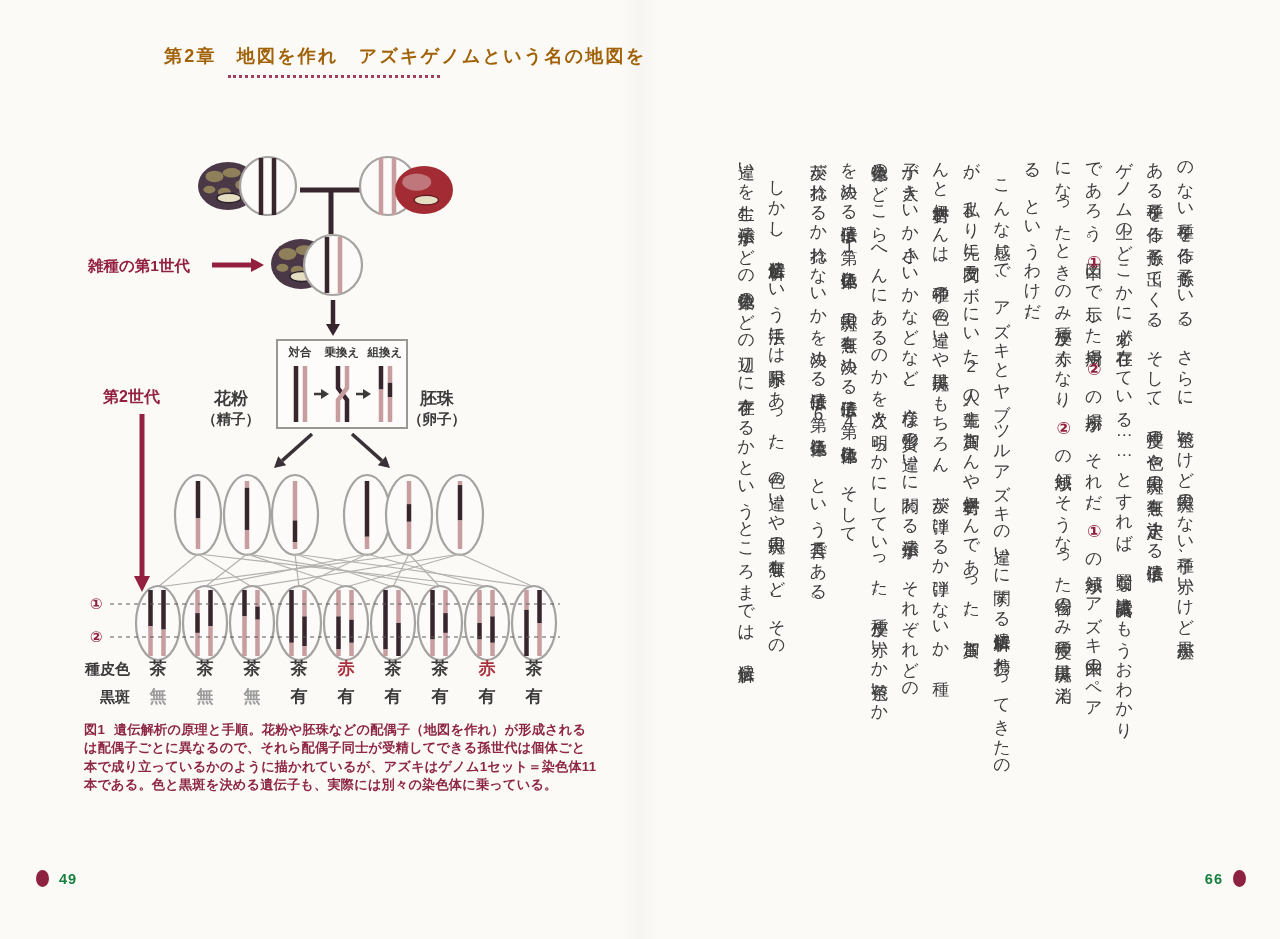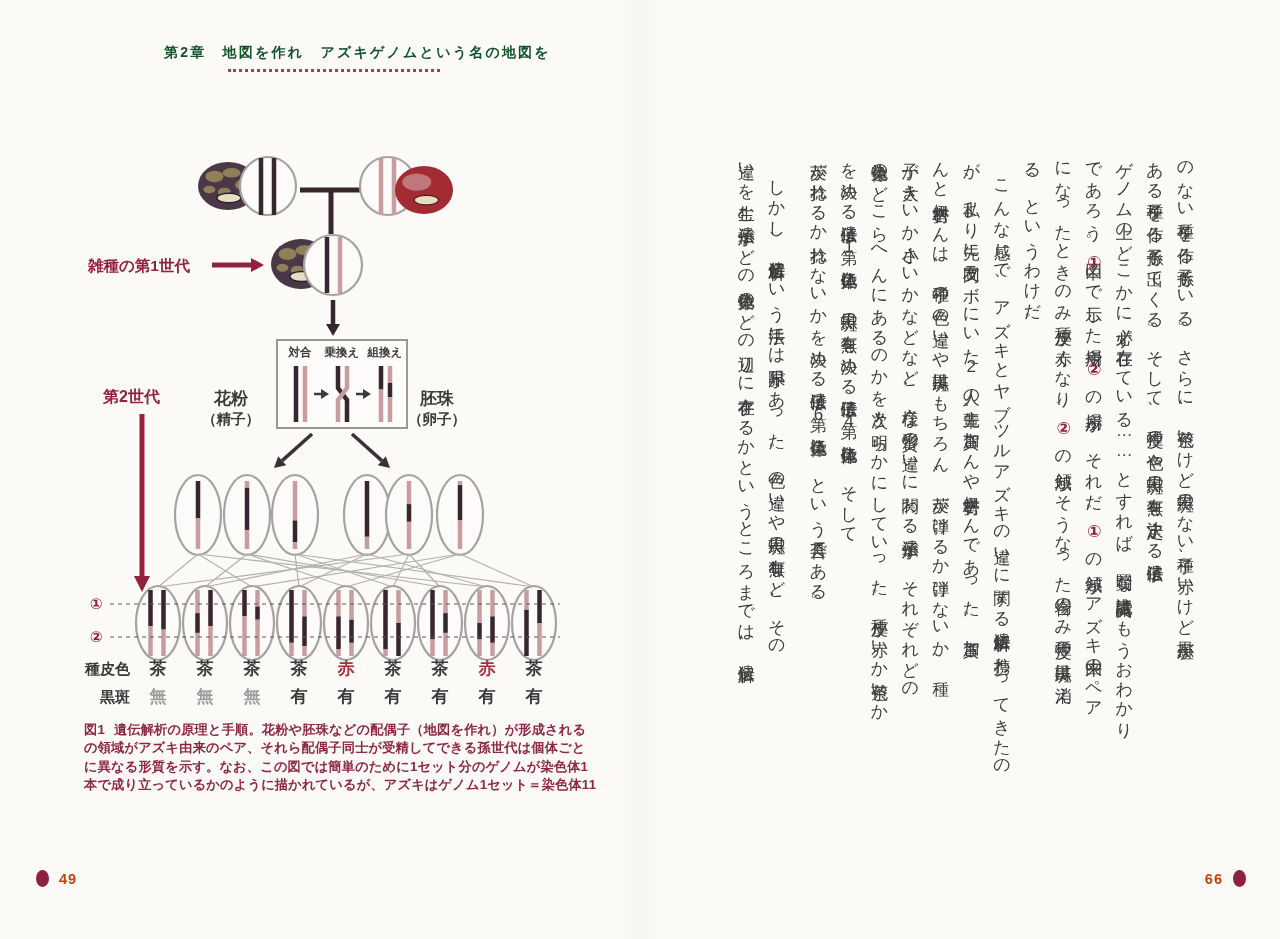--- a/index.html
+++ b/index.html
@@ -11,21 +11,21 @@
   }
   .book{position:absolute;inset:0;}
   .book::before{ 
     content:"";position:absolute;left:620px;top:0;width:40px;height:100%;
     background:linear-gradient(90deg,rgba(0,0,0,0),rgba(0,0,0,0.02),rgba(0,0,0,0));
     pointer-events:none;
   }
   
   .chapter-header{position:absolute;left:164px;top:44px;}
   .chapter-title{
-    font-size:14px;font-weight:bold;color:#14532d;letter-spacing:2.2px;white-space:nowrap;
+    font-size:18px;font-weight:bold;color:#a16207;letter-spacing:2.2px;white-space:nowrap;
   }
   .dotted-rule{
     margin-top:7px;margin-left:64px;width:212px;height:0;
     border-bottom:3px dotted #93203f;opacity:.85;
   }
   
   #figure-svg{position:absolute;left:0;top:140px;}
   #figure-svg text{font-family:"Liberation Sans","DejaVu Sans",sans-serif;}
   
   .caption{
@@ -40,21 +40,21 @@
     writing-mode:vertical-rl;text-orientation:upright;
     font-size:17px;letter-spacing:1.1px;line-height:30.6px;
     color:#3d3d3d;
   }
   .vtext p{margin:0;}
   .vtext p:nth-child(14){margin-right:11px;}
   .circ{color:#93203f;font-weight:bold;}
   
   .pageno{
     position:absolute;bottom:52px;display:flex;align-items:center;gap:10px;
-    font-size:14.5px;font-weight:bold;color:#c2410c;letter-spacing:1px;
+    font-size:14.5px;font-weight:bold;color:#15803d;letter-spacing:1px;
   }
   .pageno.left{left:36px;}
   .pageno.right{right:34px;}
   .page-dot{width:13px;height:17px;border-radius:50%;background:#8e2040;display:inline-block;}
 </style>
 </head>
 <body>
 
 <div class="book">
 
@@ -261,23 +261,23 @@
         <text x="346" y="562" font-size="17" fill="#3a3a3a" text-anchor="middle" font-weight="700">有</text>
         <text x="393" y="562" font-size="17" fill="#3a3a3a" text-anchor="middle" font-weight="700">有</text>
         <text x="440" y="562" font-size="17" fill="#3a3a3a" text-anchor="middle" font-weight="700">有</text>
         <text x="487" y="562" font-size="17" fill="#3a3a3a" text-anchor="middle" font-weight="700">有</text>
         <text x="534" y="562" font-size="17" fill="#3a3a3a" text-anchor="middle" font-weight="700">有</text>
       </g>
     </svg>
 
   <div class="caption">
     <div class="cap-line"><span class="cap-label">図1</span><span>遺伝解析の原理と手順。花粉や胚珠などの配偶子（地図を作れ）が形成される</span></div>
-    <div class="cap-line">の領域がアズキ由来のペア、それら配偶子同士が受精してできる孫世代は個体ごと</div>
-    <div class="cap-line">に異なる形質を示す。なお、この図では簡単のために1セット分のゲノムが染色体1</div>
+    <div class="cap-line">は配偶子ごとに異なるので、それら配偶子同士が受精してできる孫世代は個体ごと</div>
     <div class="cap-line">本で成り立っているかのように描かれているが、アズキはゲノム1セット＝染色体11</div>
+    <div class="cap-line">本である。色と黒斑を決める遺伝子も、実際には別々の染色体に乗っている。</div>
   </div>
 
   <div class="vtext">
     <p class="vcol">のない種子を作る子孫もいる。さらに、茶色いけど黒斑のない種子、赤いけど黒斑が</p>
     <p class="vcol">ある種子を作る子孫も出てくる。そして、種皮の色や黒斑の有無を決定する遺伝子は</p>
     <p class="vcol">ゲノム上のどこかに必ず存在している……とすれば、賢明な読者諸氏はもうおわかり</p>
     <p class="vcol">であろう。図中<span class="circ">①</span>で示した場所や<span class="circ">②</span>の場所が、それだ。<span class="circ">①</span>の領域がアズキ由来のペア</p>
     <p class="vcol">になったときのみ種皮が赤くなり、<span class="circ">②</span>の領域がそうなった場合のみ種皮の黒斑は消え</p>
     <p class="vcol">る、というわけだ。</p>
     <p class="vcol">　こんな感じで、アズキとヤブツルアズキの違いに関する遺伝解析に携わってきたの</p>

